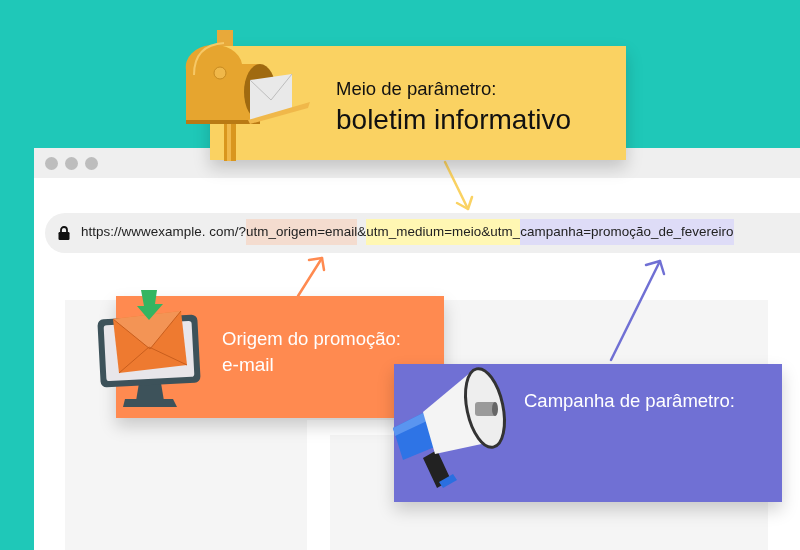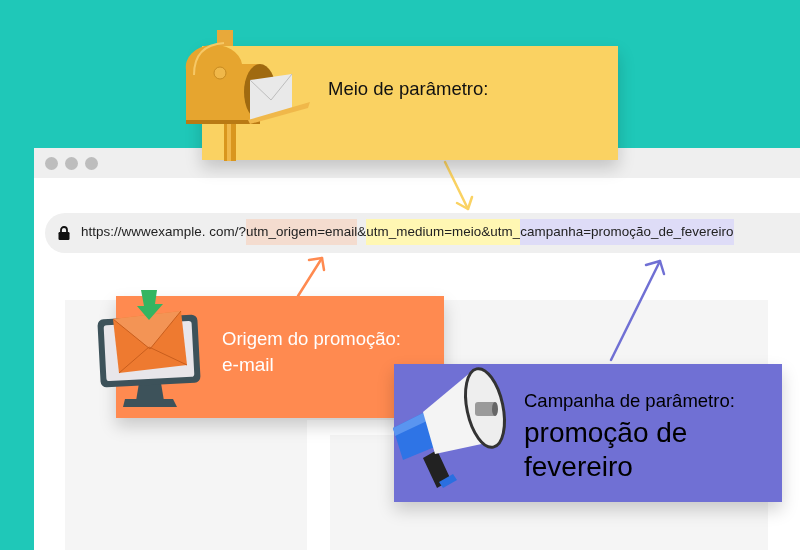--- a/index.html
+++ b/index.html
@@ -19,29 +19,29 @@
   .hl-yellow { background: #fff7b3; }
   .hl-lav { background: #dedcf7; }
 
   .panel { position: absolute; background: #f5f5f5; }
   .panel.top { left: 31px; top: 152px; width: 703px; height: 120px; }
   .panel.left { left: 31px; top: 152px; width: 242px; height: 300px; }
   .panel.right { left: 296px; top: 287px; width: 438px; height: 200px; }
 
   .card { position: absolute; box-shadow: 0 8px 16px rgba(0,0,0,0.18); }
   .card .label { position: absolute; white-space: nowrap; }
-  .card.yellow { left: 202px; top: 46px; width: 416px; height: 114px; background: #fad262; color: #111; }
+  .card.yellow { left: 210px; top: 46px; width: 416px; height: 114px; background: #fad262; color: #111; }
   .card.yellow .small { left: 126px; top: 32px; font-size: 18.5px; }
   .card.yellow .big { left: 126px; top: 58px; font-size: 28px; }
 
   .card.orange { left: 116px; top: 296px; width: 328px; height: 122px; background: #ff8a50; color: #fff; }
   .card.orange .small { left: 106px; top: 32px; font-size: 18.5px; }
   .card.orange .big { left: 106px; top: 58px; font-size: 19px; }
 
-  .card.purple { left: 394px; top: 364px; width: 388px; height: 138px; background: #7070d4; color: #000000; }
+  .card.purple { left: 394px; top: 364px; width: 388px; height: 138px; background: #7070d4; color: #ffffff; }
   .card.purple .small { left: 130px; top: 26px; font-size: 18.5px; }
   .card.purple .big { left: 130px; top: 52px; font-size: 28px; line-height: 34px; width: 240px; white-space: normal; }
 
   svg.overlay { position: absolute; left: 0; top: 0; width: 800px; height: 550px; pointer-events: none; }
   .icon-svg { position: absolute; overflow: visible; }
 </style>
 </head>
 <body>
 
 <div class="browser">
@@ -76,20 +76,21 @@
     <polyline points="309,260 322,258 324,270"></polyline>
   </g>
   <g fill="none" stroke="#7070d4" stroke-width="2.5" stroke-linecap="round" stroke-linejoin="round">
     <line x1="611" y1="360" x2="660" y2="261"></line>
     <polyline points="646,265 660,261 664,274"></polyline>
   </g>
 </svg>
 
 <div class="card yellow">
   <div class="label small">Meio de parâmetro:</div>
+  <div class="label big">boletim informativo</div>
 </div>
 <svg class="icon-svg" style="left:180px;top:25px;width:140px;height:140px;" viewBox="0 0 140 140">
   <rect x="44" y="90" width="12" height="46" fill="#d9961e"></rect>
   <rect x="47" y="90" width="4" height="46" fill="#f0b84a"></rect>
   <rect x="37" y="5" width="5" height="50" fill="#d9961e"></rect>
   <path d="M37 5 h16 v16 h-16 z" fill="#e8a93a"></path>
   <path d="M6 45 a28 22 0 0 1 56 -6 l18 0 v56 h-74 z" fill="#e6a52f"></path>
   <path d="M6 95 h74 v4 h-74 z" fill="#b97a14"></path>
   <ellipse cx="80" cy="67" rx="16" ry="28" fill="#a06a10"></ellipse>
   <path d="M70 55 l42 -6 l0 38 l-42 8 z" fill="#e9e9e9"></path>
@@ -109,21 +110,20 @@
   <rect x="4" y="32" width="100" height="68" rx="6" fill="#3d525a" transform="rotate(-3 54 66)"></rect>
   <rect x="10" y="38" width="88" height="56" rx="3" fill="#e8e6ea" transform="rotate(-3 54 66)"></rect>
   <path d="M18 34 l68 -8 l6 54 l-68 8 z" fill="#ee7a30"></path>
   <path d="M18 34 l37 30 l31 -38" fill="#f39455" stroke="#c95e1d" stroke-width="1"></path>
   <path d="M24 88 l30 -26 l38 18" fill="none" stroke="#c95e1d" stroke-width="1"></path>
   <path d="M46 5 h16 l-2 14 h8 l-14 16 l-12 -14 h7 z" fill="#34b561"></path>
 </svg>
 
 <div class="card purple">
   <div class="label small">Campanha de parâmetro:</div>
-  <div class="label big">promoção de fevereiro</div>
 </div>
 <svg class="icon-svg" style="left:385px;top:360px;width:130px;height:130px;" viewBox="0 0 130 130">
   <path d="M38 98 l14 -8 l14 30 l-14 8 z" fill="#222"></path>
   <path d="M54 122 l14 -8 l4 6 l-14 8 z" fill="#2a6fe0"></path>
   <path d="M8 68 l32 -16 l12 34 l-34 14 z" fill="#2e74e6"></path>
   <path d="M8 68 l32 -16 l4 8 l-34 16 z" fill="#5a95f0"></path>
   <path d="M38 52 l48 -40 l20 70 l-56 12 z" fill="#f4f4f4"></path>
   <ellipse cx="100" cy="48" rx="18" ry="40" transform="rotate(-12 100 48)" fill="#eeeeee" stroke="#333" stroke-width="3"></ellipse>
   <rect x="90" y="42" width="22" height="14" rx="3" fill="#9a9a9a"></rect>
   <ellipse cx="110" cy="49" rx="3" ry="7" fill="#666"></ellipse>

